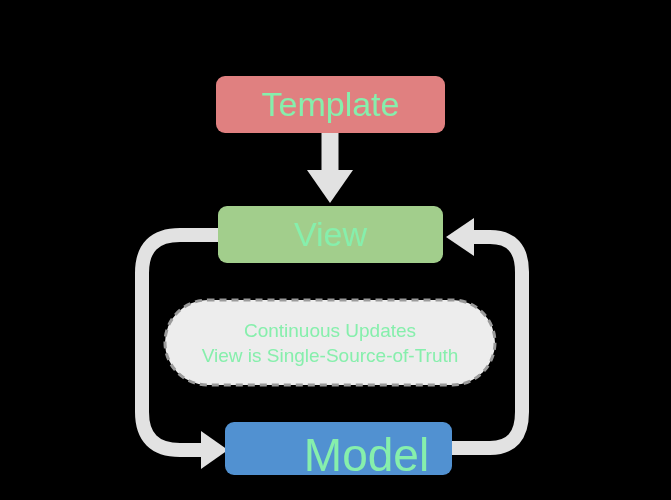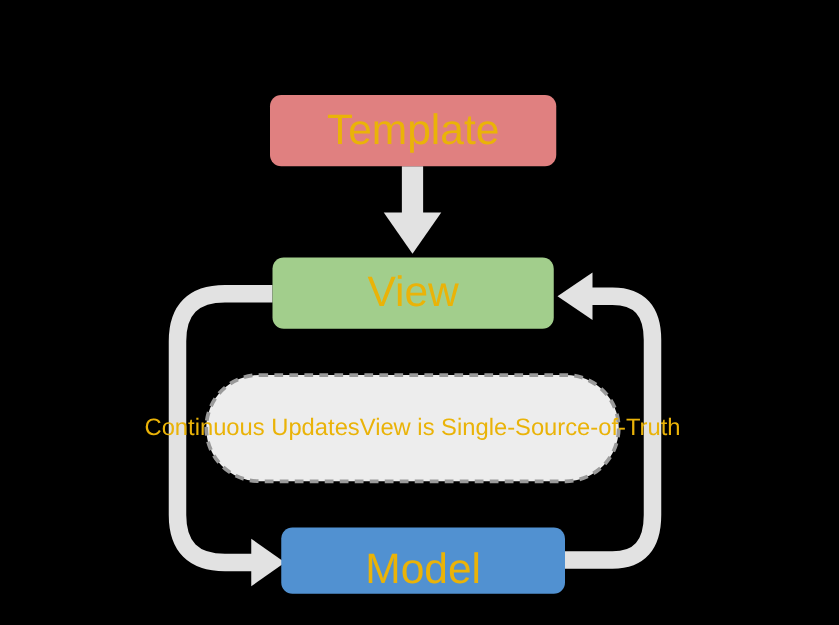--- a/index.html
+++ b/index.html
@@ -21,39 +21,40 @@
     left: 0;
     width: 671px;
     height: 500px;
   }
   .node-label {
     position: absolute;
     display: flex;
     align-items: center;
     justify-content: center;
     text-align: center;
-    color: #eab308;
+    color: #86efac;
     pointer-events: none;
     white-space: nowrap;
   }
   #template-label {
     left: 216px; top: 76px; width: 229px; height: 57px;
     font-size: 34px;
   }
   #view-label {
     left: 218px; top: 206px; width: 225px; height: 57px;
     font-size: 34px;
   }
   #model-label {
     left: 225px; top: 422px; width: 227px; height: 66px;
-    font-size: 34px;
+    font-size: 46px;
+    padding-left: 28px;
   }
   #note-label {
     left: 165px; top: 300px; width: 330px; height: 85px;
-    flex-direction: row;
+    flex-direction: column;
     font-size: 19px;
     line-height: 25px;
   }
   #note-label span { display: block; }
 </style>
 </head>
 <body>
 
 <div id="canvas">
 

